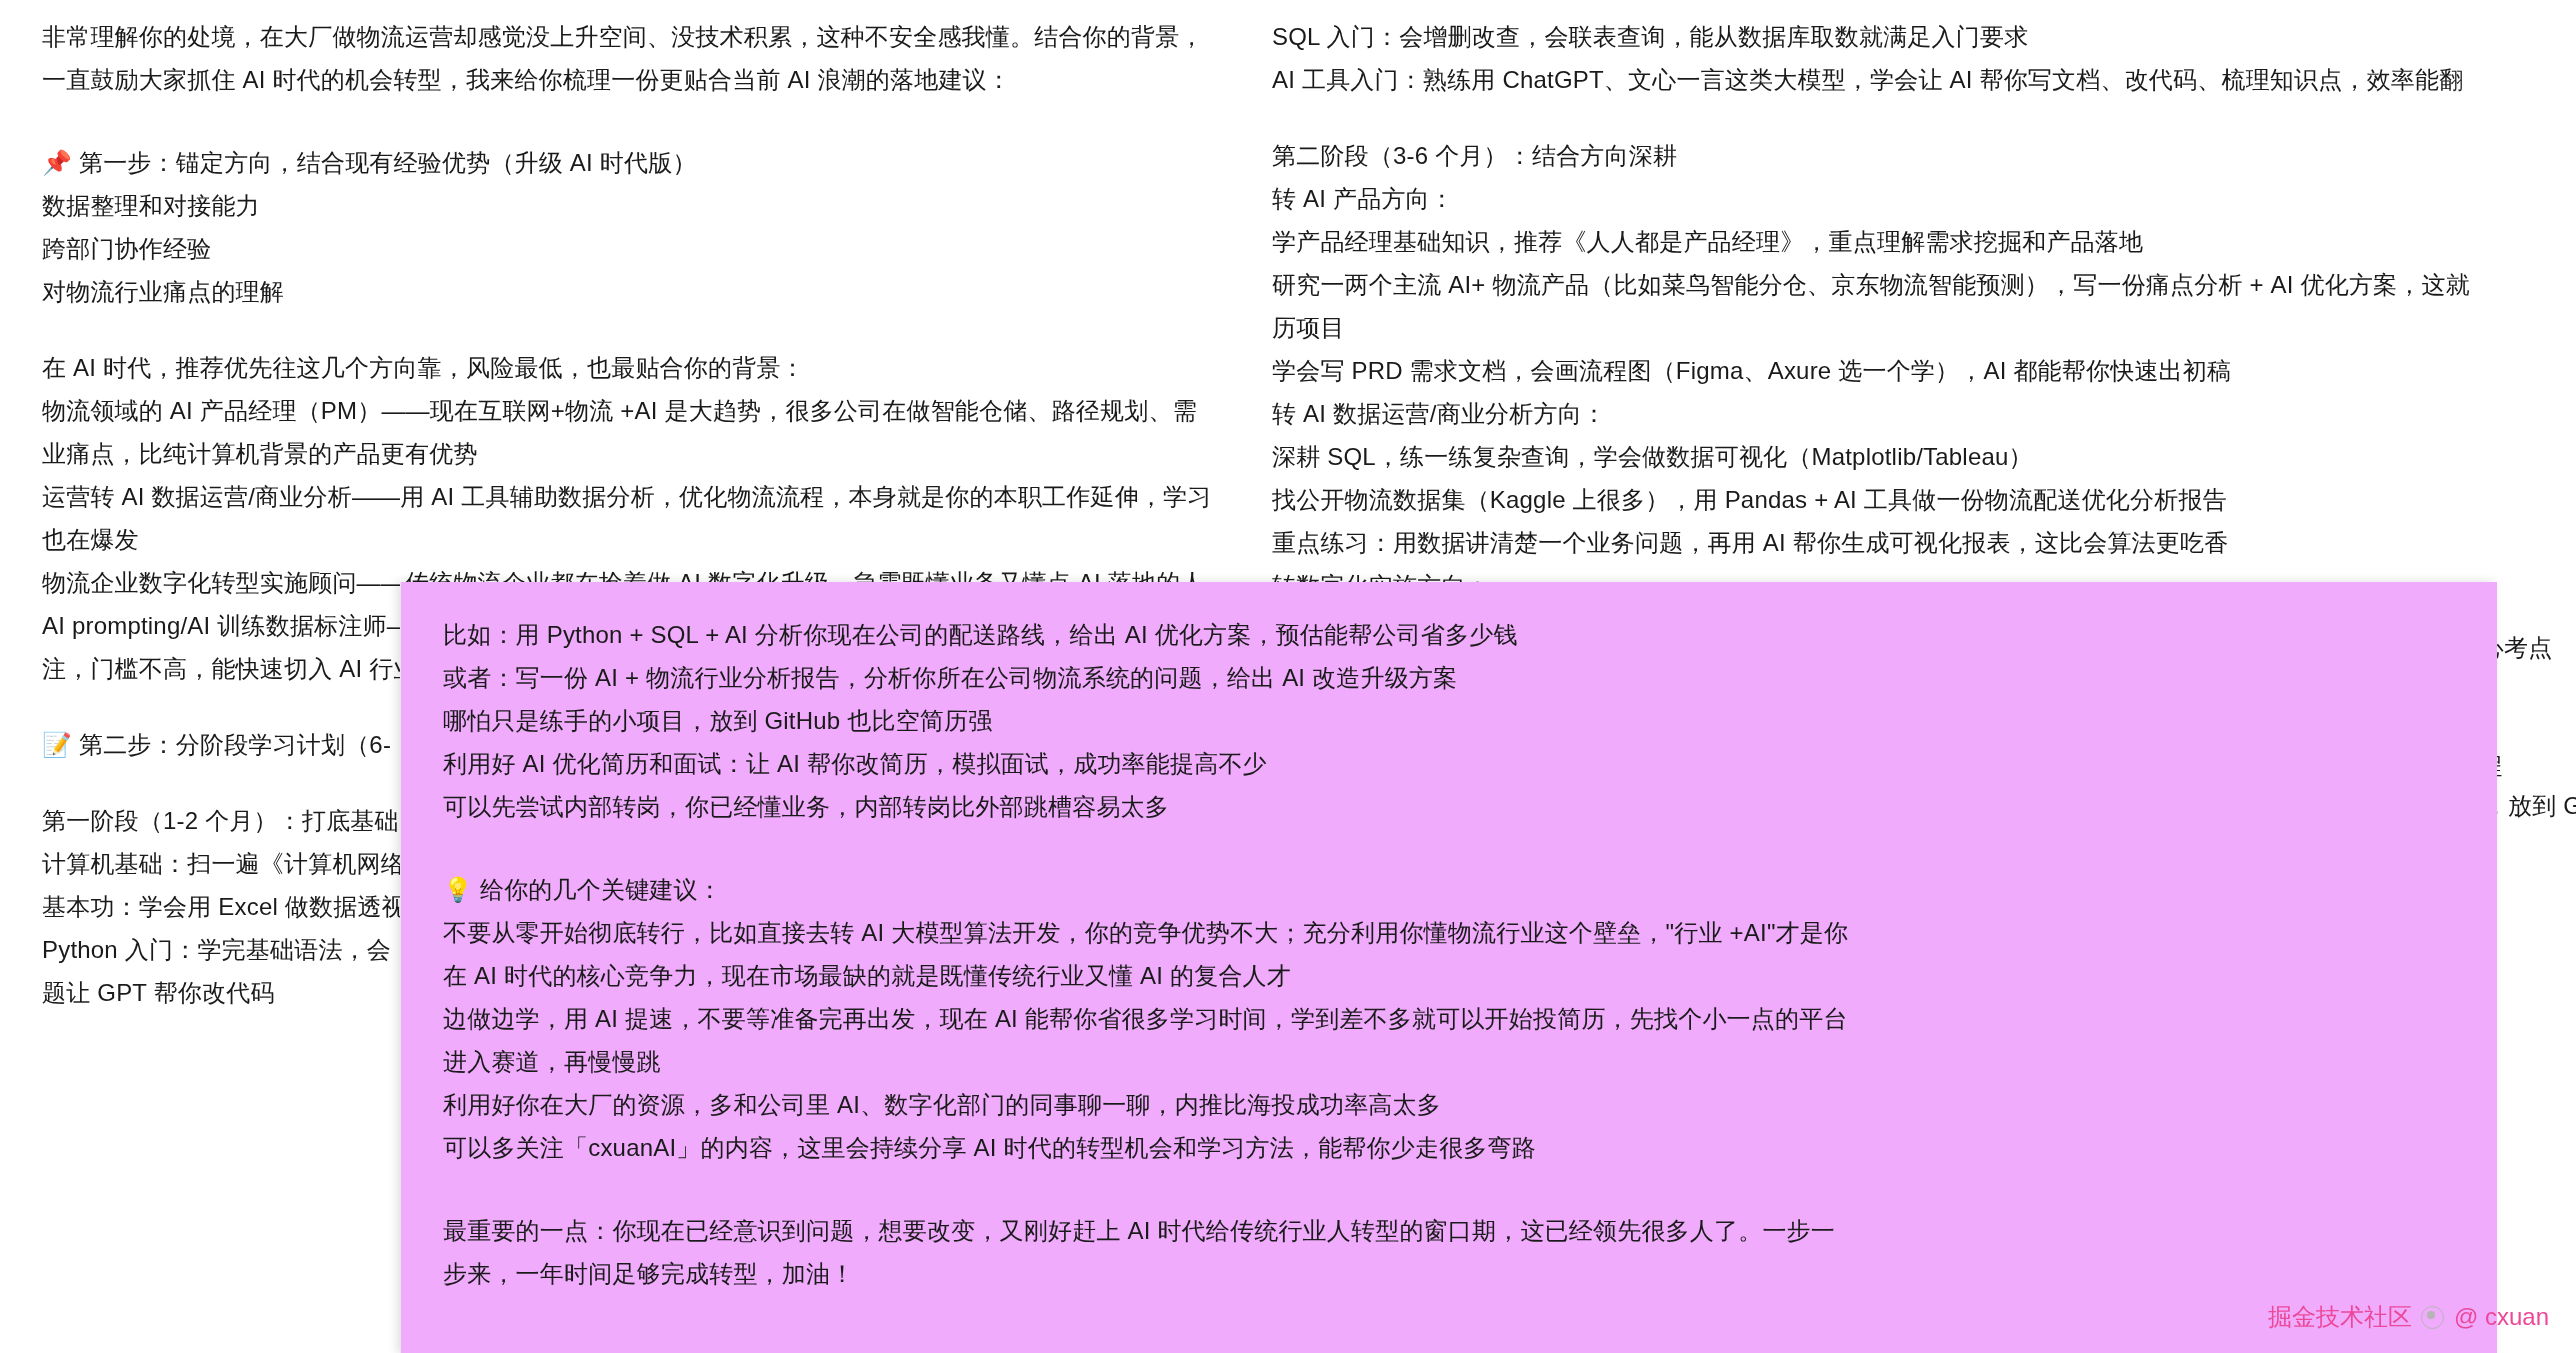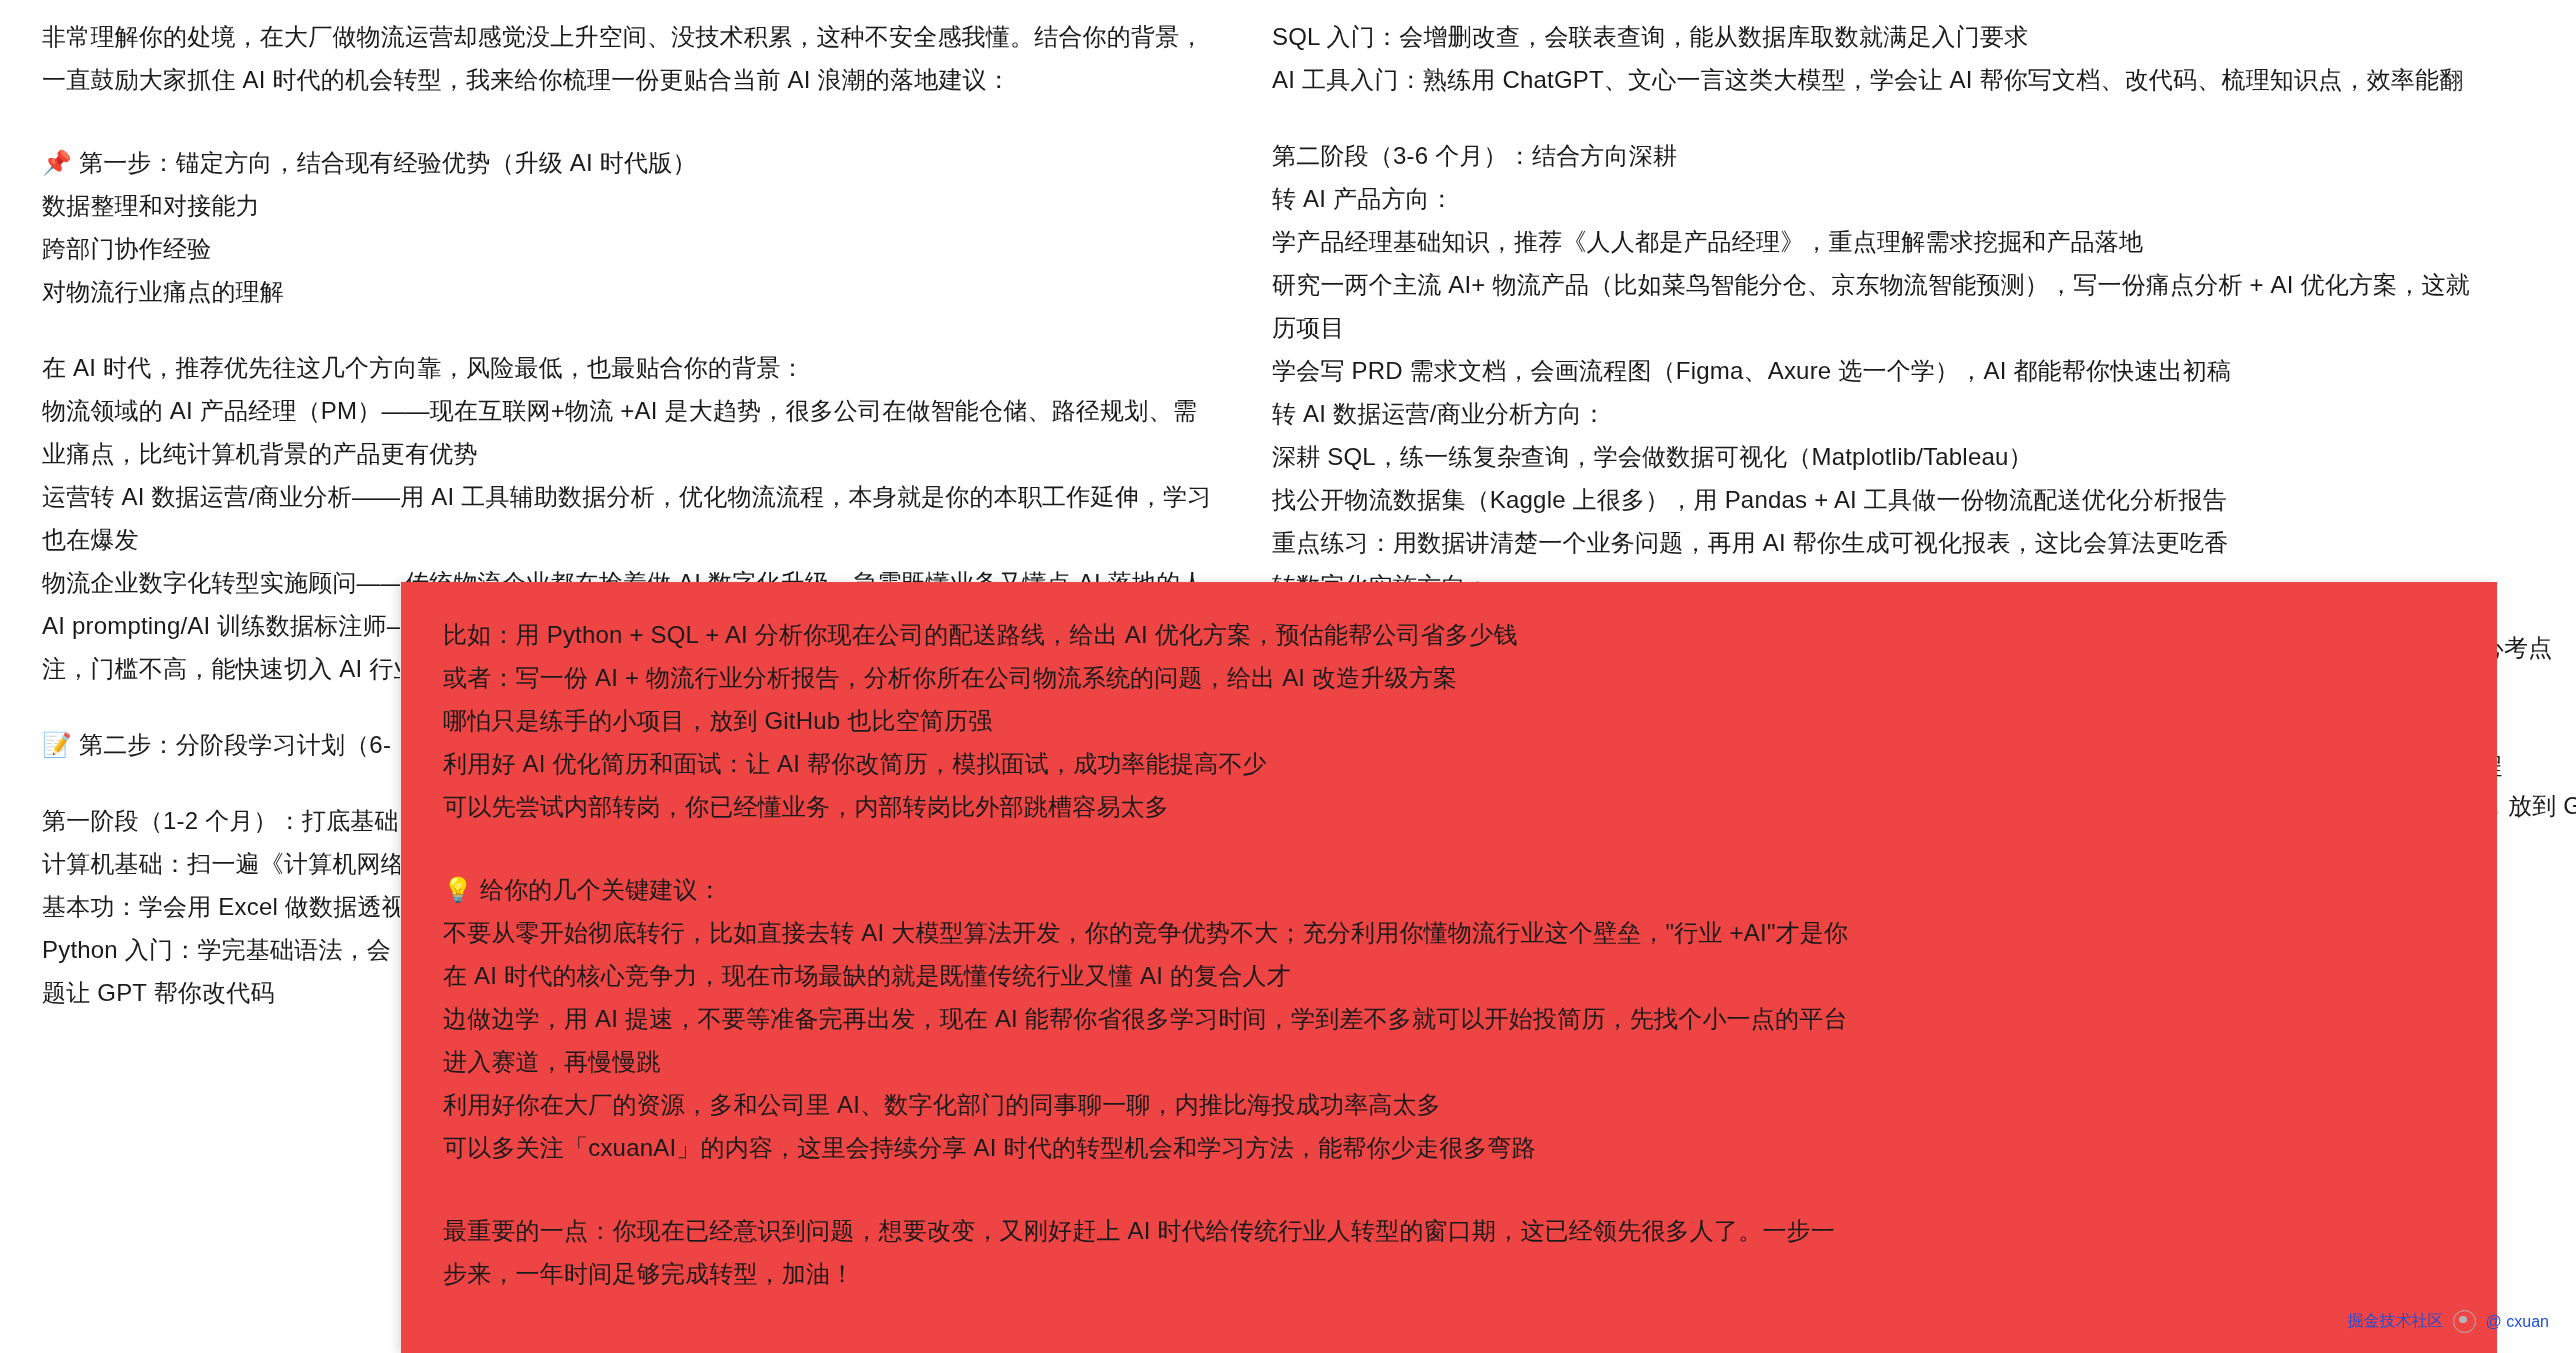--- a/index.html
+++ b/index.html
@@ -46,21 +46,21 @@
     width: 2174px;
     height: 43px;
     background: #ffffff;
   }
   
   #front-panel {
     left: 400px;
     top: 582px;
     width: 2097px;
     height: 772px;
-    background: #ef4444;
+    background: #f0abfc;
     box-shadow: -2.9px 0 9.5px rgba(0,0,0,0.13);
     border-left: 1px solid #e6e6e6;
   }
   #front-panel .inner {
     position: absolute;
     left: 38px;
     top: 29px;
     width: 1678px;
   }
   p.line {
@@ -77,22 +77,22 @@
   }
   .heading {
     font-size: 24px;
     line-height: 39px;
   }
   
   #watermark {
     position: absolute;
     right: 27px;
     bottom: 21px;
-    font-size: 16px;
-    color: #1d4ed8;
+    font-size: 24px;
+    color: #ec4899;
     display: flex;
     align-items: center;
     gap: 9.5px;
     white-space: nowrap;
   }
   #watermark .wm-sep {
     display: inline-block;
     width: 21px;
     height: 21px;
     border-radius: 50%;

